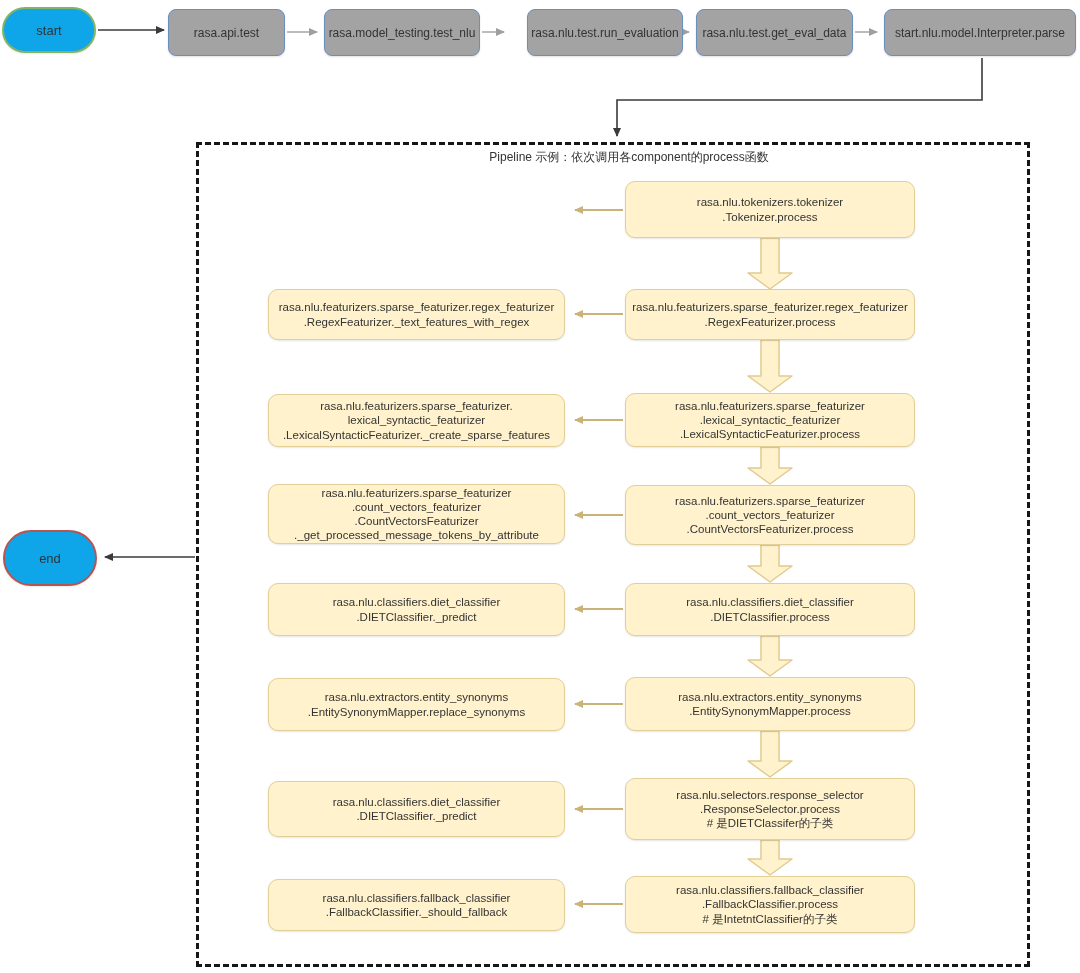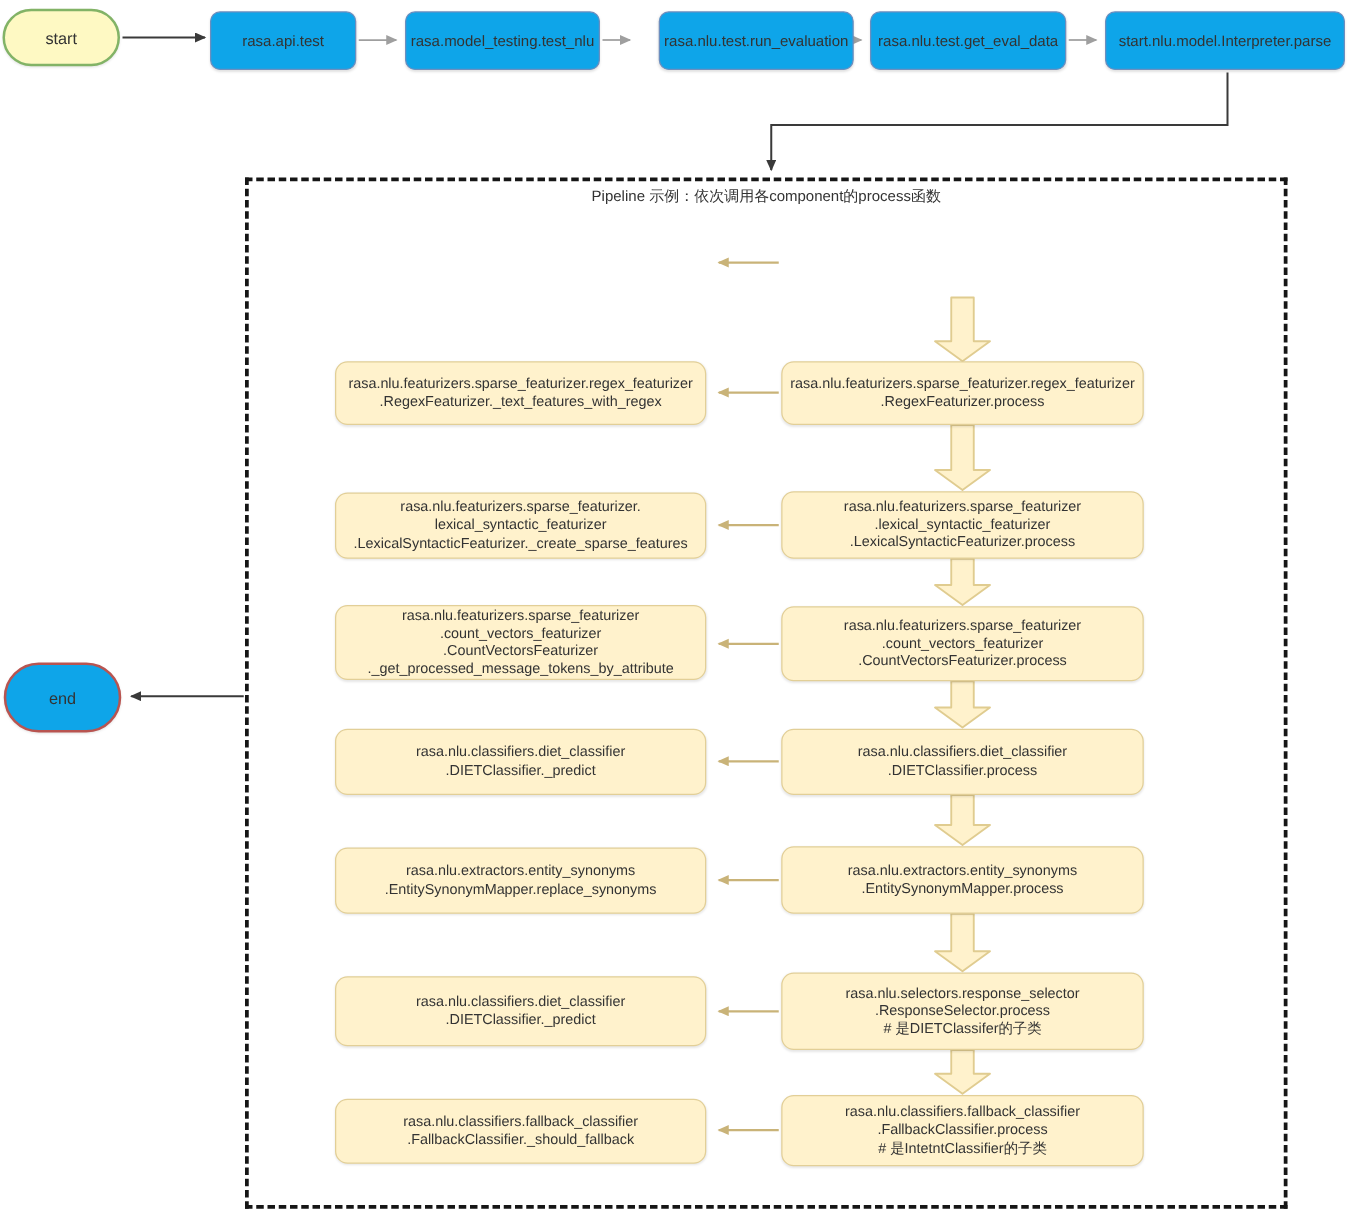--- a/index.html
+++ b/index.html
@@ -11,32 +11,32 @@
   .connectors line, .connectors polyline { fill:none; }
   .connectors .black { stroke:#3a3a3a; stroke-width:1.6; }
   .connectors .gray  { stroke:#9f9f9f; stroke-width:1.4; }
   .connectors .tan   { stroke:#c9b378; stroke-width:1.8; }
   .connectors .block { fill:#fff2cc; stroke:#e0cc90; stroke-width:1.5; stroke-linejoin:round; }
 
   .node { position:absolute; display:flex; align-items:center; justify-content:center;
           text-align:center; z-index:2; white-space:pre-line; }
 
   .oval  { border-radius:28px; font-size:13px; box-shadow:0 1px 2px rgba(0,0,0,0.10); }
-  .start { background:#fef9c3; border:2px solid #82b366; }
+  .start { background:#0ea5e9; border:2px solid #82b366; }
   .end   { background:#0ea5e9; border:2px solid #b85450; }
 
-  .bbox  { background:#0ea5e9; border:1px solid #6c8ebf; border-radius:8px;
+  .bbox  { background:#a3a3a3; border:1px solid #6c8ebf; border-radius:8px;
            font-size:12px; box-shadow:0 1px 2px rgba(0,0,0,0.12); padding:2px 4px; }
 
   .ybox  { background:#fff2cc; border:1px solid #e2cf97; border-radius:10px;
            font-size:11.5px; line-height:1.22; box-shadow:0 1px 2px rgba(0,0,0,0.10); padding:2px 4px; }
 
   .pipeline-box { position:absolute; left:196px; top:142px; width:834px; height:825px;
                   border:3px dashed #161616; z-index:0; background:transparent; }
-  .pipeline-title { position:absolute; left:196px; top:149px; width:834px; text-align:center;
+  .pipeline-title { position:absolute; left:212px; top:149px; width:834px; text-align:center;
                     font-size:12px; color:#333; z-index:2; }
 </style>
 </head>
 <body>
 
 <div class="canvas">
 
   <svg class="connectors" width="1080" height="973" xmlns="http://www.w3.org/2000/svg">
     <defs>
       <marker id="mB" markerUnits="userSpaceOnUse" markerWidth="10" markerHeight="10" refX="8" refY="4" orient="auto">
@@ -81,20 +81,22 @@
 
   <div class="node oval start" style="left:2px;top:7px;width:94px;height:46px">start</div>
   <div class="node oval end" style="left:3px;top:530px;width:94px;height:56px">end</div>
 
   <div class="node bbox" style="left:168px;top:9px;width:117px;height:47px">rasa.api.test</div>
   <div class="node bbox" style="left:324px;top:9px;width:156px;height:47px">rasa.model_testing.test_nlu</div>
   <div class="node bbox" style="left:527px;top:9px;width:156px;height:47px">rasa.nlu.test.run_evaluation</div>
   <div class="node bbox" style="left:696px;top:9px;width:157px;height:47px">rasa.nlu.test.get_eval_data</div>
   <div class="node bbox" style="left:884px;top:9px;width:192px;height:47px">start.nlu.model.Interpreter.parse</div>
 
+  <div class="node ybox" style="left:625px;top:181px;width:290px;height:57px">rasa.nlu.tokenizers.tokenizer
+.Tokenizer.process</div>
 
   <div class="node ybox" style="left:268px;top:289px;width:297px;height:51px">rasa.nlu.featurizers.sparse_featurizer.regex_featurizer
 .RegexFeaturizer._text_features_with_regex</div>
   <div class="node ybox" style="left:625px;top:289px;width:290px;height:51px">rasa.nlu.featurizers.sparse_featurizer.regex_featurizer
 .RegexFeaturizer.process</div>
 
   <div class="node ybox" style="left:268px;top:394px;width:297px;height:53px">rasa.nlu.featurizers.sparse_featurizer.
 lexical_syntactic_featurizer
 .LexicalSyntacticFeaturizer._create_sparse_features</div>
   <div class="node ybox" style="left:625px;top:393px;width:290px;height:54px">rasa.nlu.featurizers.sparse_featurizer

